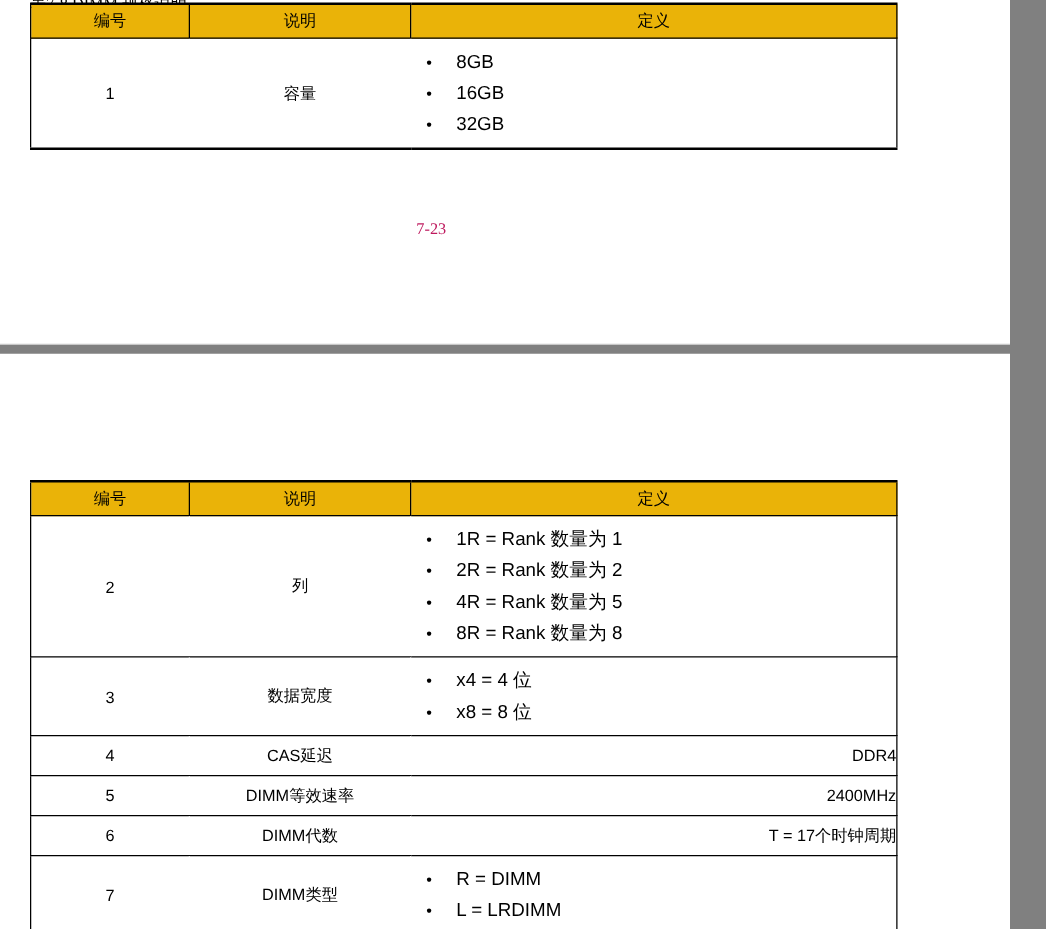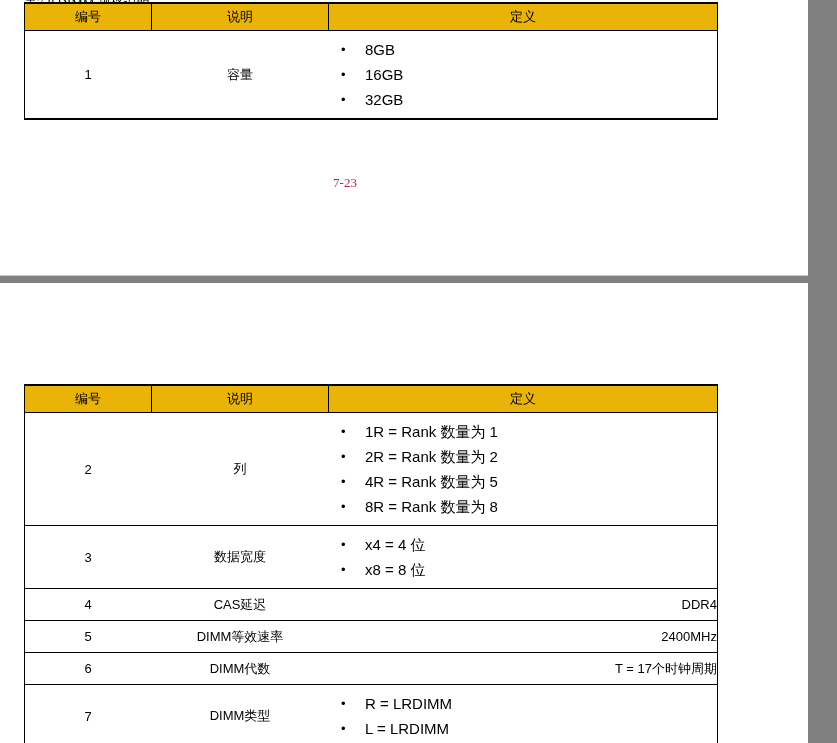--- a/index.html
+++ b/index.html
@@ -224,21 +224,21 @@
       <tr>
         <td class="col-no rownum">6</td>
         <td class="col-desc">DIMM代数</td>
         <td class="col-def plain">T = 17个时钟周期</td>
       </tr>
       <tr>
         <td class="col-no rownum">7</td>
         <td class="col-desc">DIMM类型</td>
         <td class="col-def">
           <ul class="bullets">
-            <li>R = LRDIMM</li>
+            <li>R = DIMM</li>
             <li>L = LRDIMM</li>
           </ul>
         </td>
       </tr>
     </tbody>
   </table>
 </div>
 
 <div class="right-gutter"></div>
 

